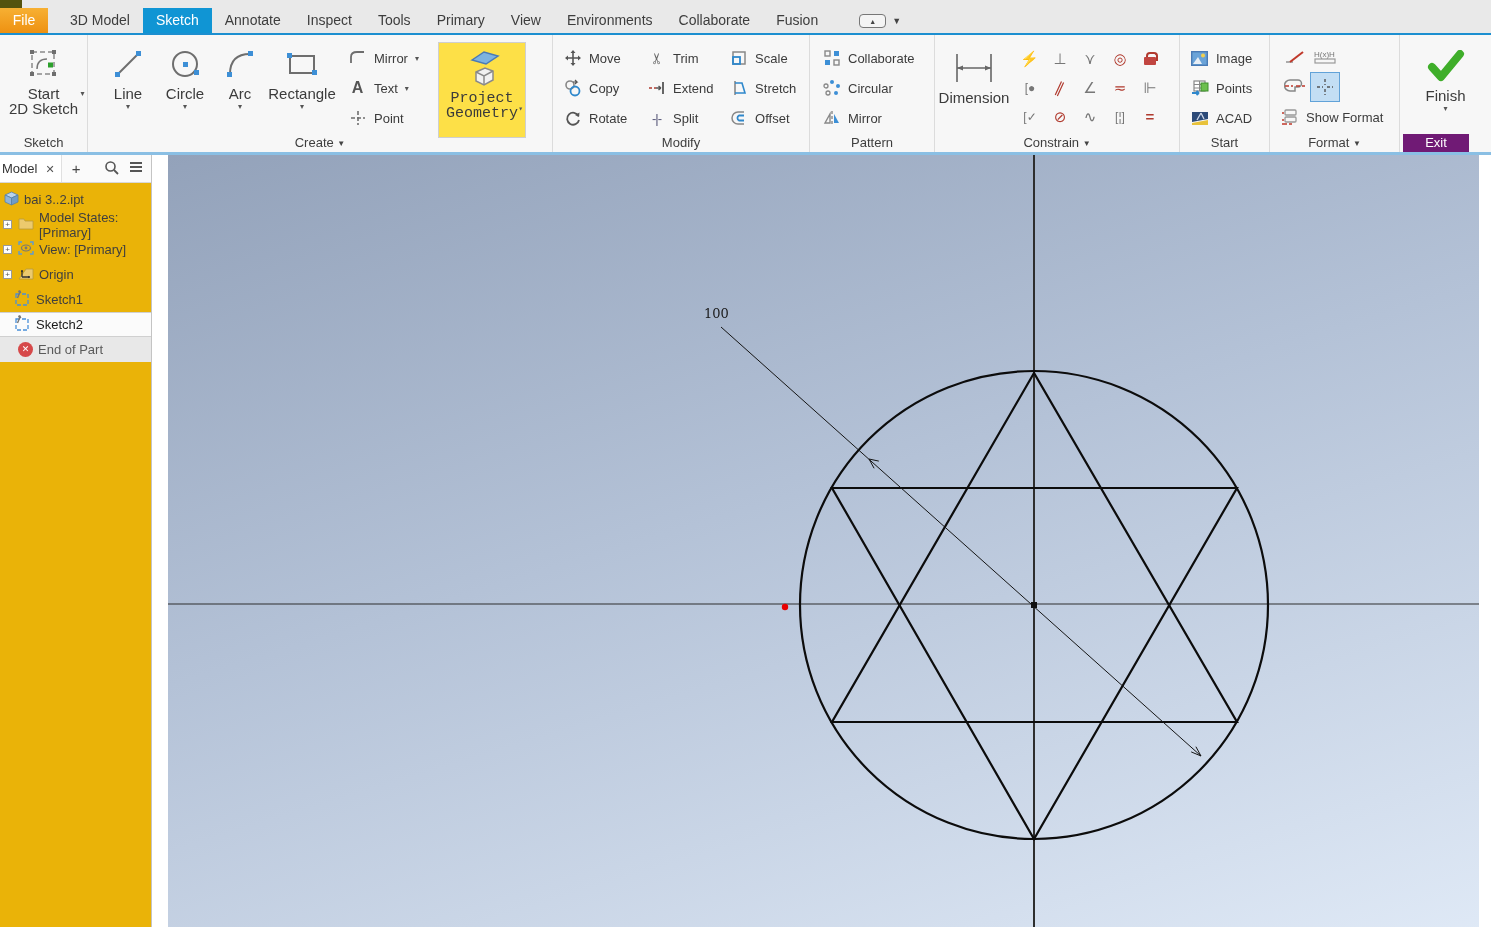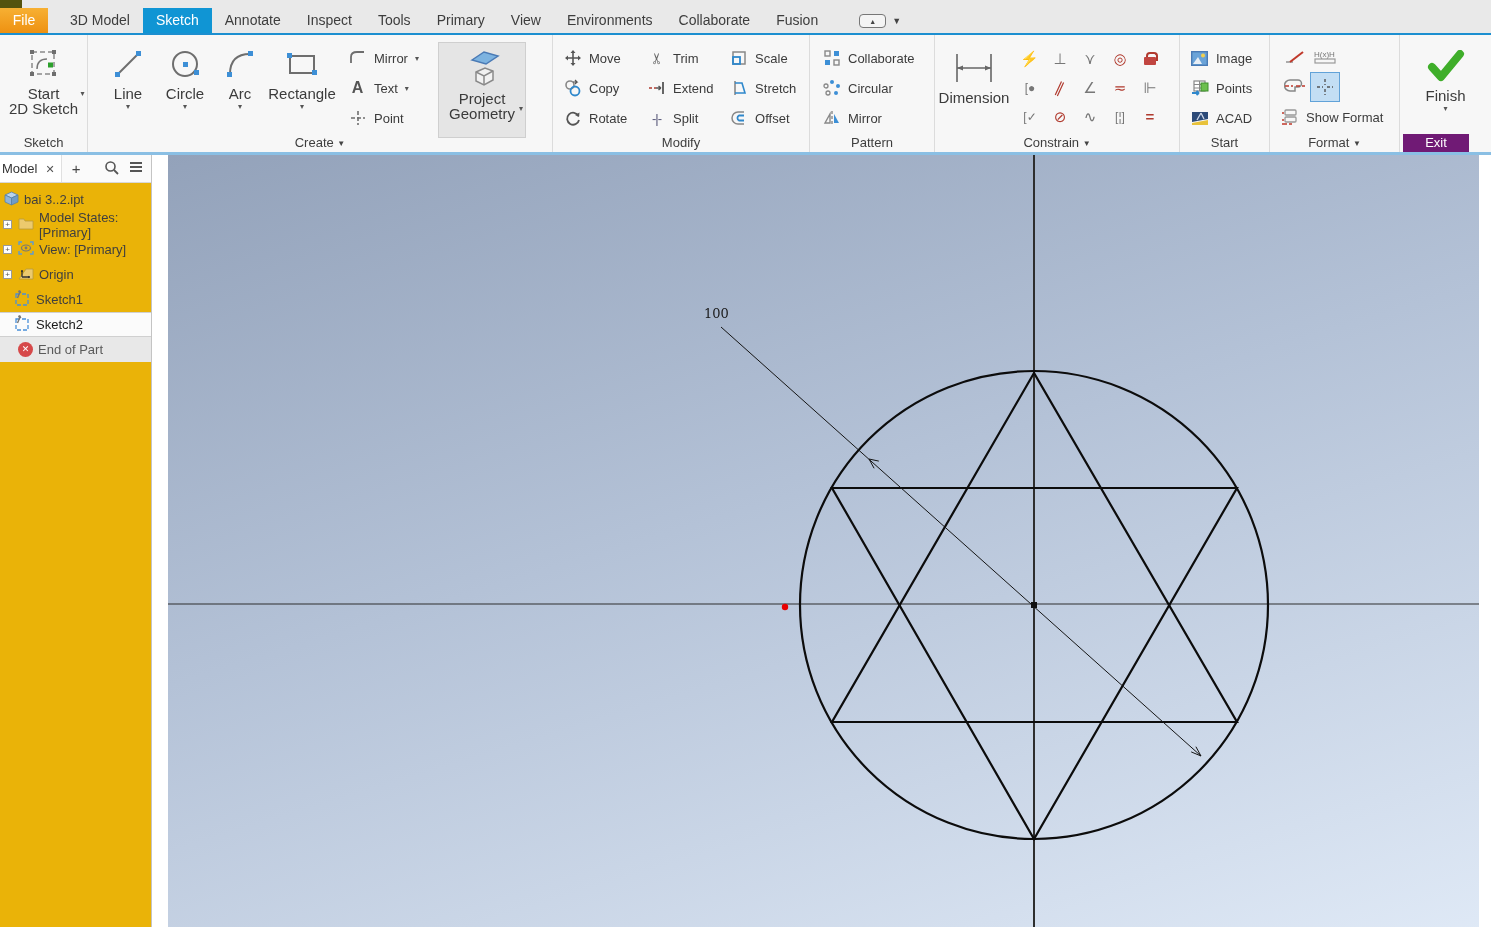--- a/index.html
+++ b/index.html
@@ -27,21 +27,21 @@
   .bigbtn { display:flex; flex-direction:column; align-items:center; cursor:pointer; }
   .bigbtn .ic { height:44px; display:flex; align-items:center; justify-content:center; }
   .bigbtn .lbl { font-size:15px; color:#3b3b3b; line-height:15px; text-align:center; }
   .bigbtn .drop { font-size:8px; color:#555; margin-top:1px; }
 
   .mini-col { display:flex; flex-direction:column; justify-content:flex-start; gap:4px; padding-top:3px; }
   .smallbtn { display:flex; align-items:center; gap:7px; height:26px; font-size:13px; color:#3b3b3b; cursor:pointer; white-space:nowrap; }
   .smallbtn .sic { width:19px; height:19px; display:flex; align-items:center; justify-content:center; font-size:15px; }
   .smallbtn .drop { font-size:8px; color:#555; }
 
-  .pressed { background:#e5e5e5; border:1px solid #cfcfcf; }
+  .pressed { background:#fde047; border:1px solid #cfcfcf;font-family:Liberation Mono, monospace; }
 
   
   .cgrid { display:grid; grid-template-columns:repeat(5,30px); grid-auto-rows:29px; margin-left:8px; margin-top:2px; }
   .cicon { display:flex; align-items:center; justify-content:center; font-size:15px; cursor:pointer; }
   .c-red { color:#b03a2e; } .c-gray { color:#777; } .c-amber { color:#e8a33d; }
   .rot25 { transform:rotate(25deg); display:inline-block; }
   .lock-glyph { position:relative; width:12px; height:13px; }
   .lock-glyph::before { content:""; position:absolute; top:0; left:2px; width:8px; height:7px;
         border:2px solid #b03a2e; border-bottom:none; border-radius:4px 4px 0 0; }
   .lock-glyph::after { content:""; position:absolute; bottom:0; left:0; width:12px; height:8px; background:#c14540; border-radius:1px; }

